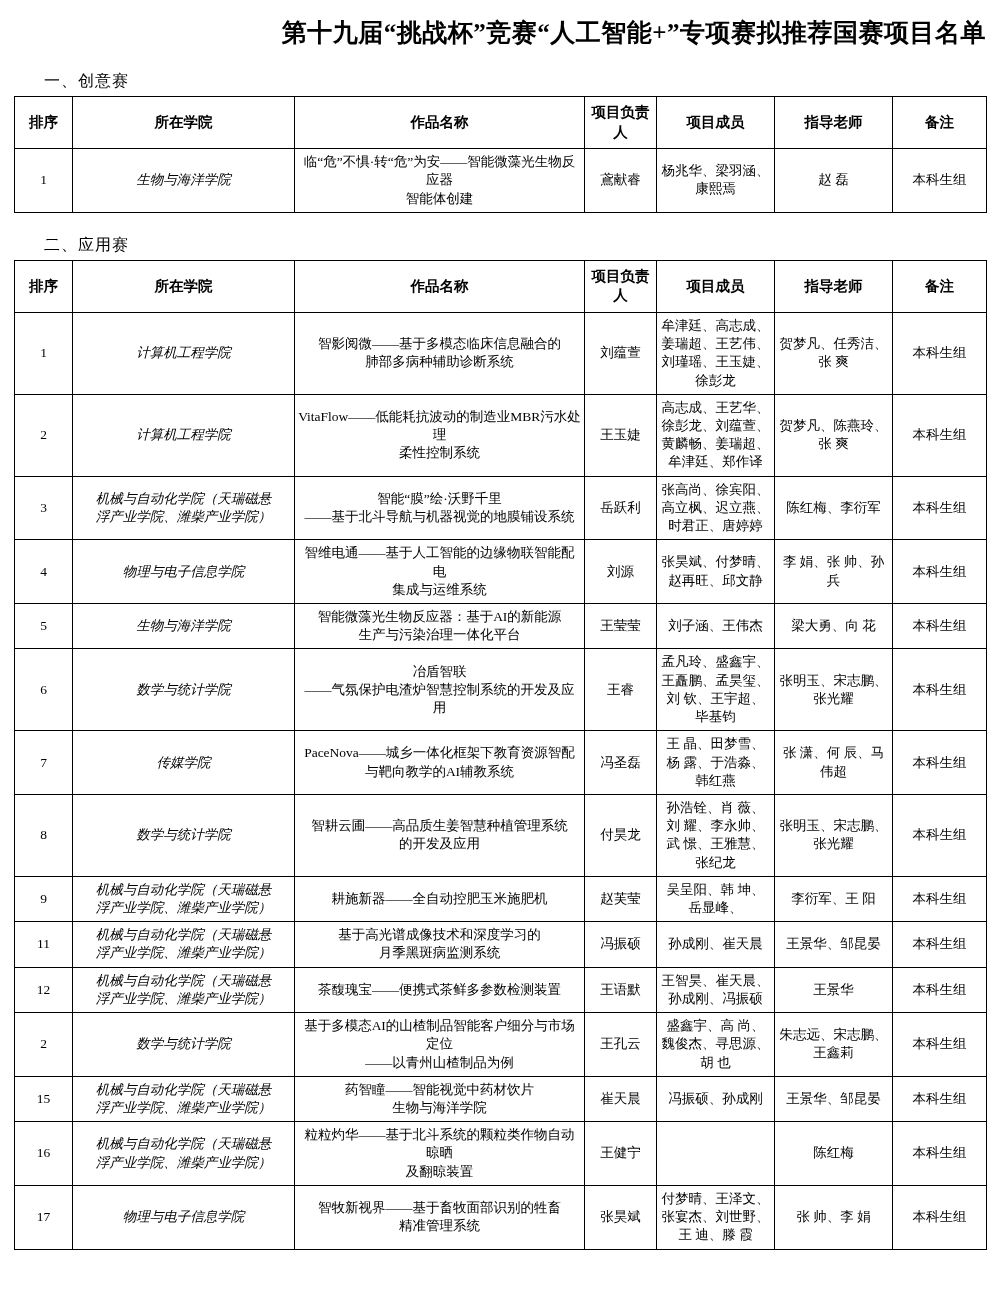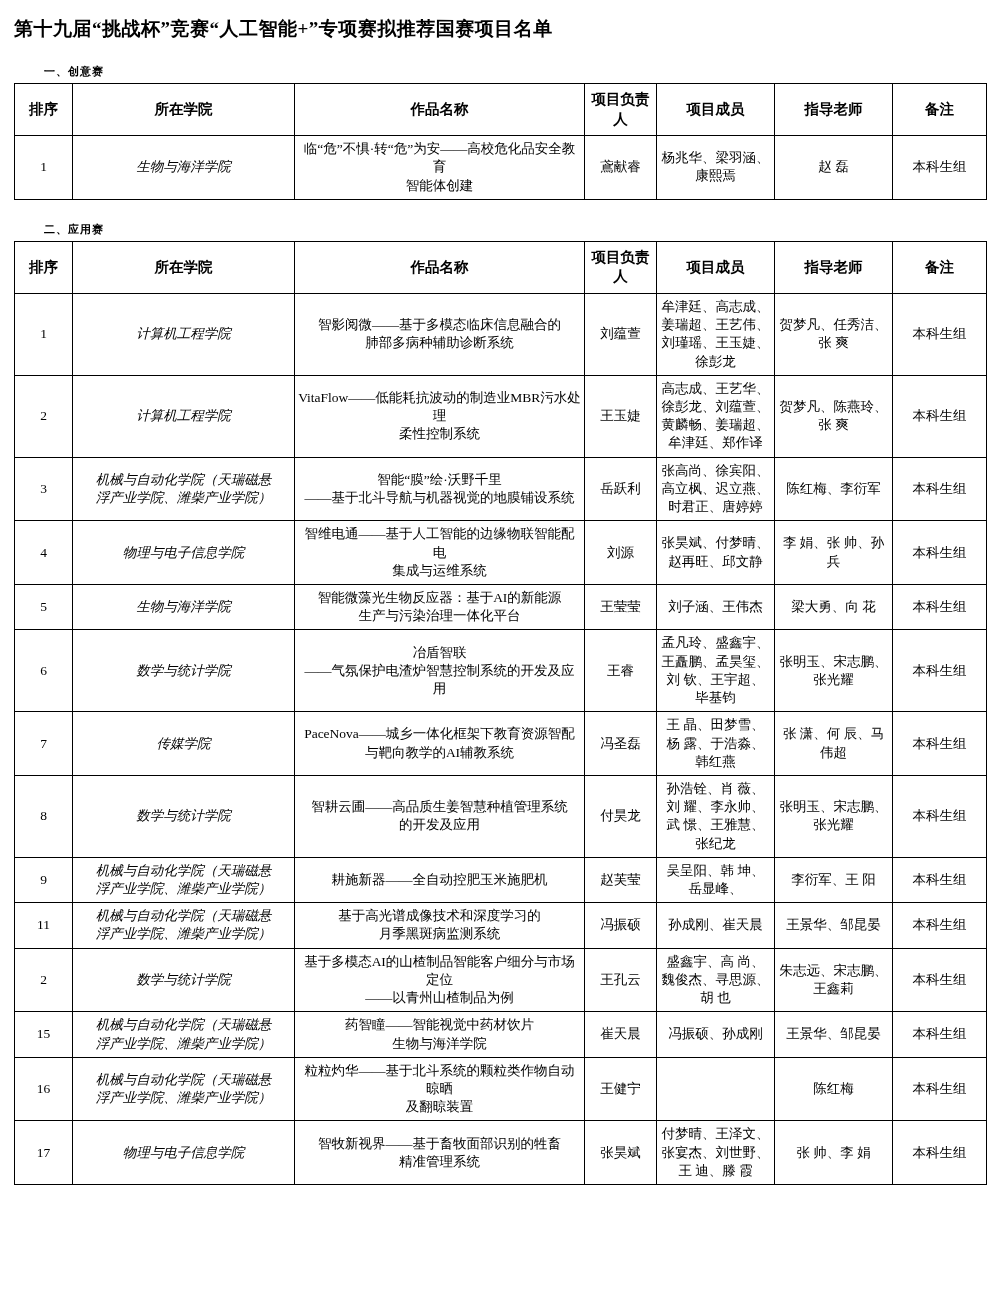--- a/index.html
+++ b/index.html
@@ -10,30 +10,30 @@
   body {
     width: 1000px;
     font-family: "Liberation Serif", "DejaVu Serif", serif;
     color: #000;
   }
   .page {
     width: 1000px;
     padding: 10px 14px 0 14px;
   }
   .doc-title {
-    text-align: left;
-    font-size: 19px;
+    text-align: right;
+    font-size: 25px;
     font-weight: bold;
     letter-spacing: 0.5px;
     margin: 6px 0 12px 0;
     font-family: "Liberation Serif", "DejaVu Serif", serif;
   }
   .section-title {
-    font-size: 11px;
-    font-weight: bold;
+    font-size: 16px;
+    font-weight: normal;
     margin: 22px 0 4px 0;
     padding-left: 30px;
     letter-spacing: 1px;
   }
   table.grid {
     width: 972px;
     border-collapse: collapse;
     table-layout: fixed;
     margin-bottom: 8px;
   }
@@ -95,21 +95,21 @@
         <th class="two-line">项目负责人</th>
         <th>项目成员</th>
         <th>指导老师</th>
         <th>备注</th>
       </tr>
     </thead>
     <tbody>
       <tr>
         <td>1</td>
         <td class="col-college two-line">生物与海洋学院</td>
-        <td class="col-work two-line">临“危”不惧·转“危”为安——高校危化品安全教育
+        <td class="col-work two-line">临“危”不惧·转“危”为安——智能微藻光生物反应器
 智能体创建</td>
         <td>鳶献睿</td>
         <td class="col-members">杨兆华、梁羽涵、康熙焉</td>
         <td class="col-teacher">赵 磊</td>
         <td>本科生组</td>
       </tr>
     </tbody>
   </table>
 
   <div class="section-title">二、应用赛</div>
@@ -231,20 +231,30 @@
           <td class="col-college two-line">机械与自动化学院（天瑞磁悬
 浮产业学院、潍柴产业学院）</td>
           <td class="col-work two-line">基于高光谱成像技术和深度学习的
 月季黑斑病监测系统</td>
           <td>冯振硕</td>
           <td class="col-members">孙成刚、崔天晨</td>
           <td class="col-teacher">王景华、邹昆晏</td>
           <td>本科生组</td>
         </tr>
         <tr>
+          <td>12</td>
+          <td class="col-college two-line">机械与自动化学院（天瑞磁悬
+浮产业学院、潍柴产业学院）</td>
+          <td class="col-work two-line">茶馥瑰宝——便携式茶鲜多参数检测装置</td>
+          <td>王语默</td>
+          <td class="col-members">王智昊、崔天晨、孙成刚、冯振硕</td>
+          <td class="col-teacher">王景华</td>
+          <td>本科生组</td>
+        </tr>
+        <tr>
           <td>2</td>
           <td class="col-college two-line">数学与统计学院</td>
           <td class="col-work two-line">基于多模态AI的山楂制品智能客户细分与市场定位
 ——以青州山楂制品为例</td>
           <td>王孔云</td>
           <td class="col-members">盛鑫宇、高 尚、魏俊杰、寻思源、胡 也</td>
           <td class="col-teacher">朱志远、宋志鹏、王鑫莉</td>
           <td>本科生组</td>
         </tr>
         <tr>

